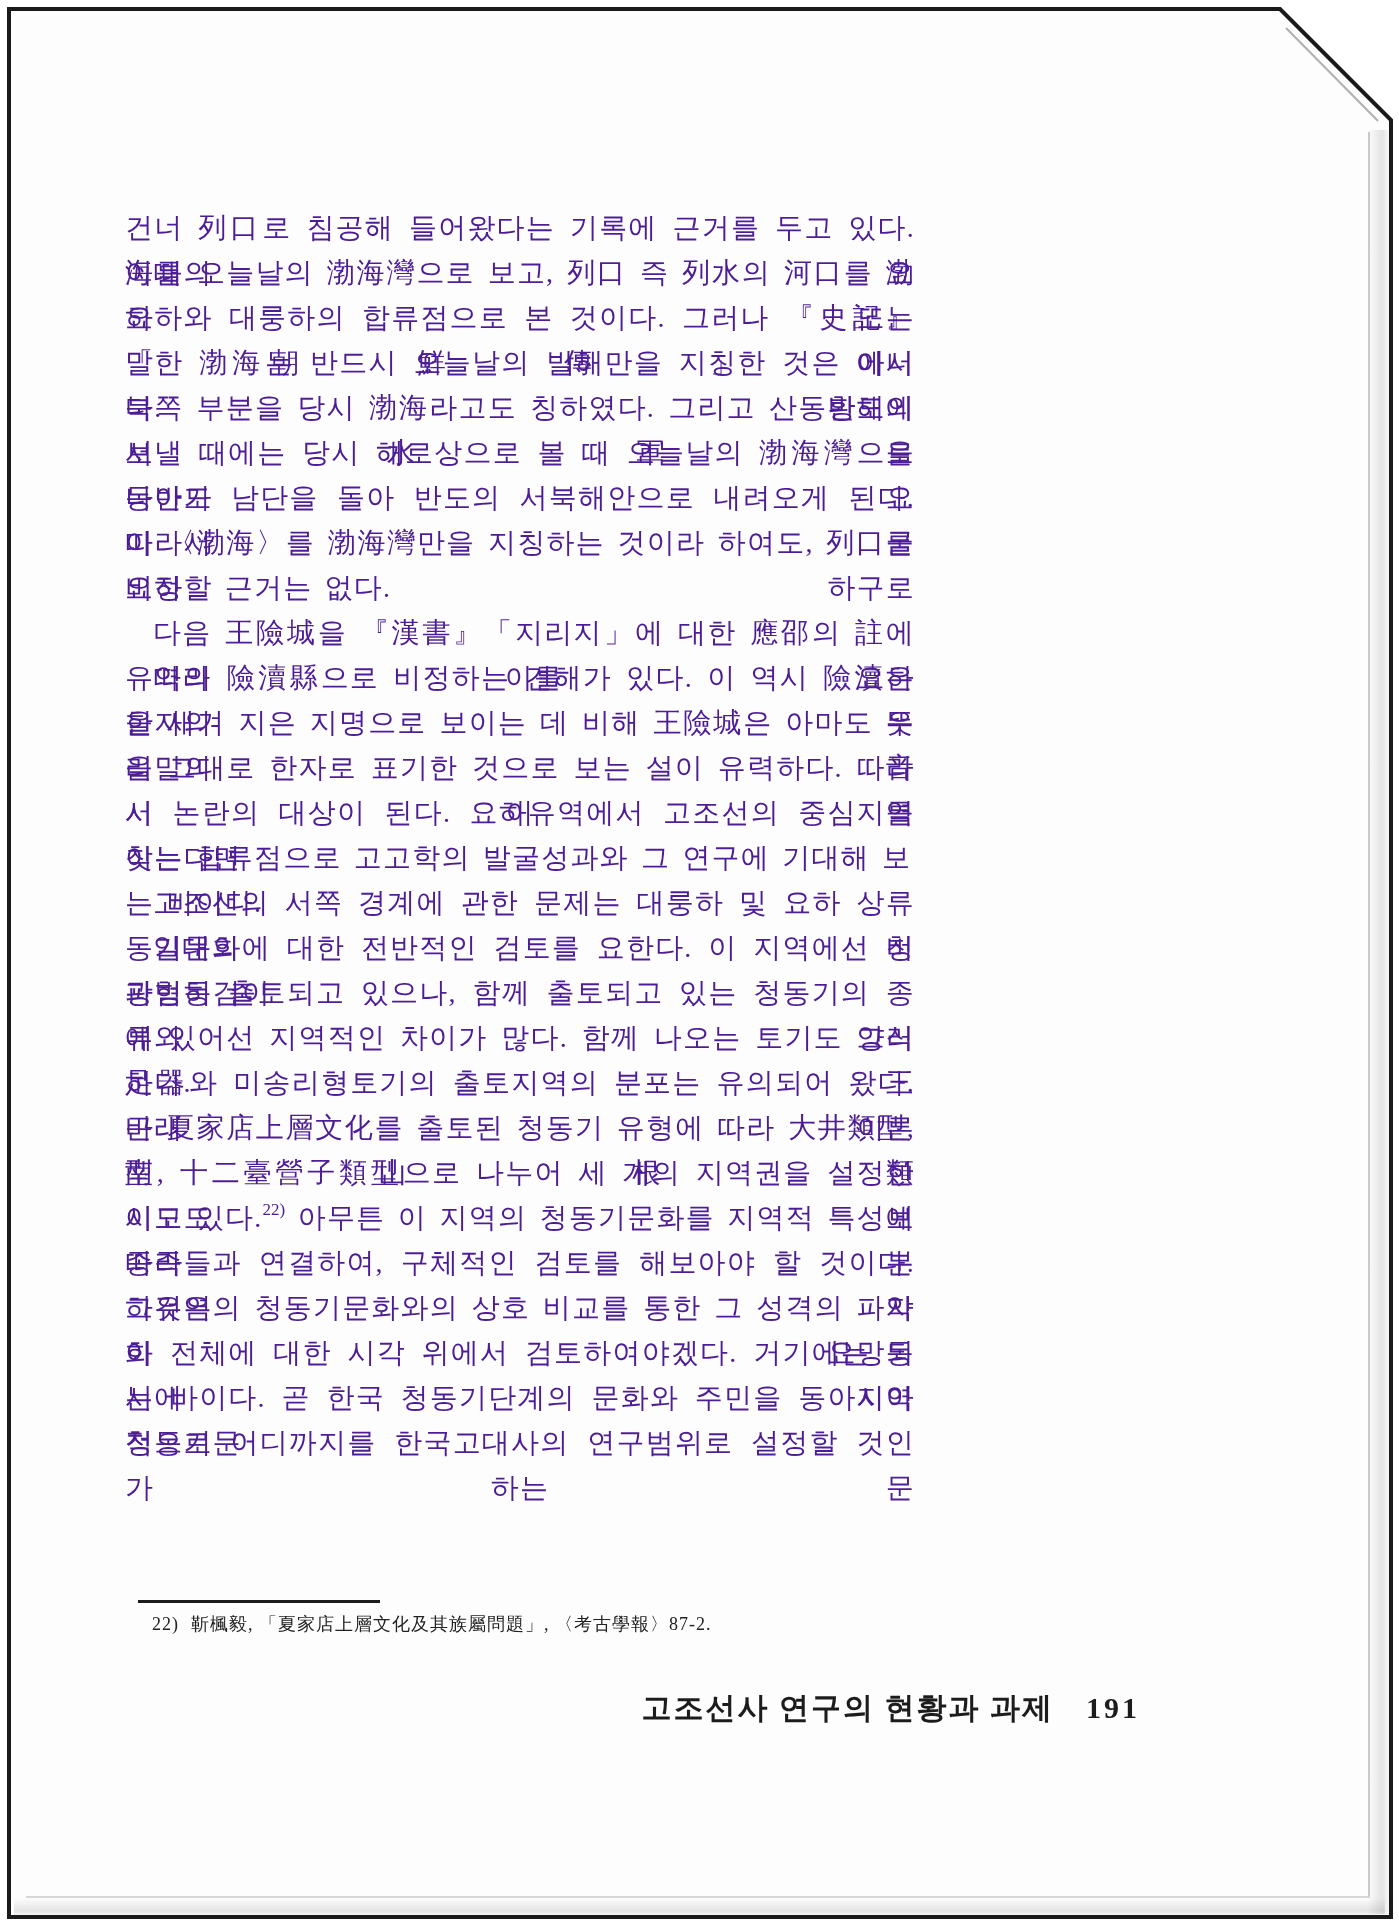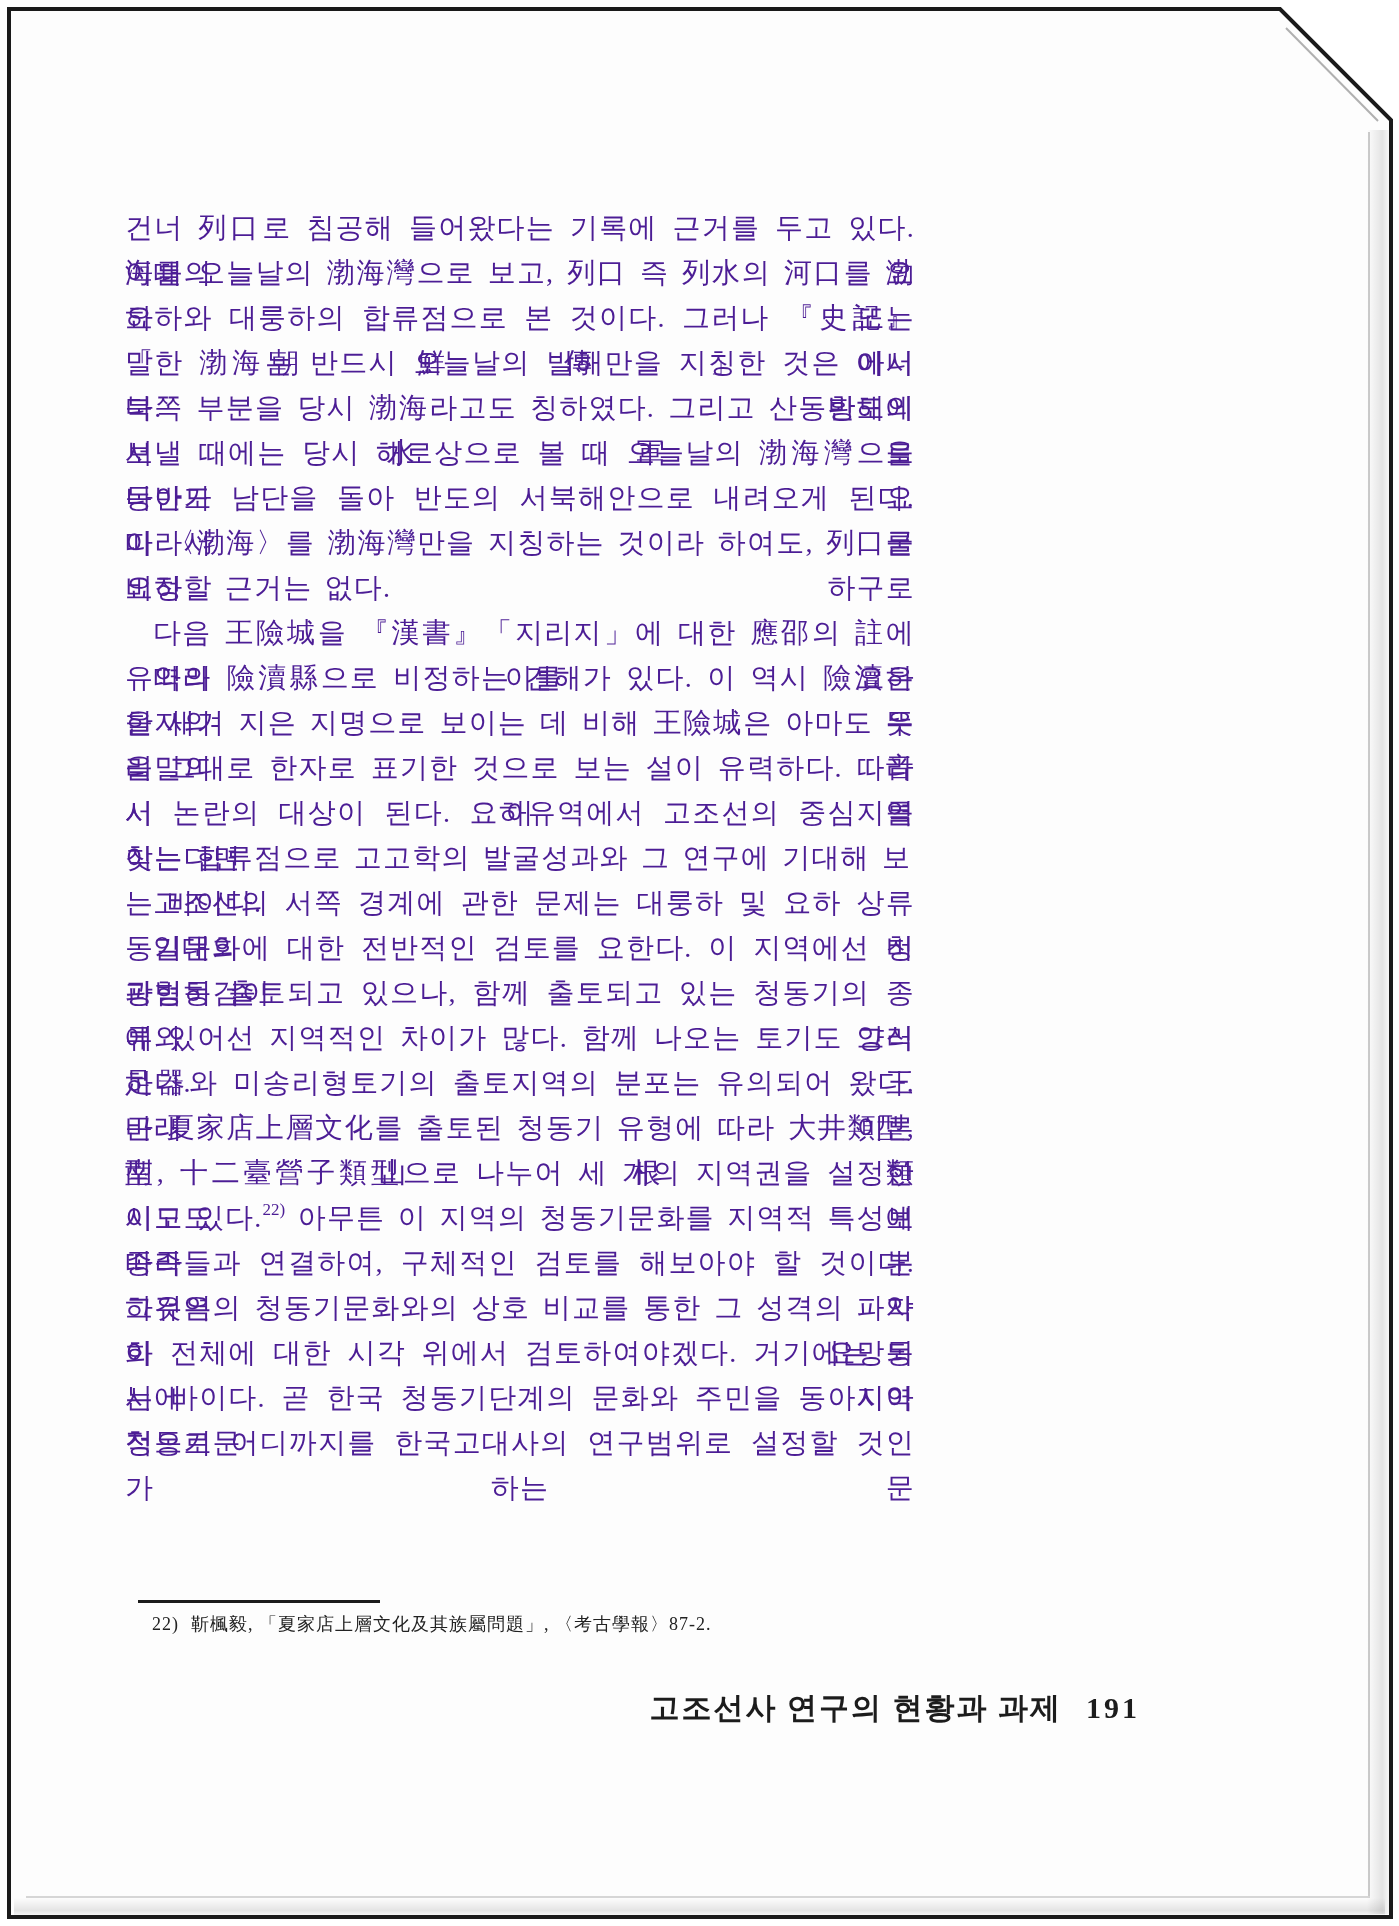--- a/index.html
+++ b/index.html
@@ -104,21 +104,21 @@
     left: 125px;
     top: 1688px;
     width: 1015px;
     text-align: right;
     font-size: 30px;
     letter-spacing: 2px;
     color: #1c1c1c;
     font-weight: bold;
   }
   .running-footer .page-num {
-    margin-left: 24px;
+    margin-left: 32px;
     letter-spacing: 3px;
     text-align: right;
   }
 </style>
 </head>
 <body>
 
 <div class="canvas">
 
   <svg class="edge-svg" width="1399" height="1926" viewBox="0 0 1399 1926">

